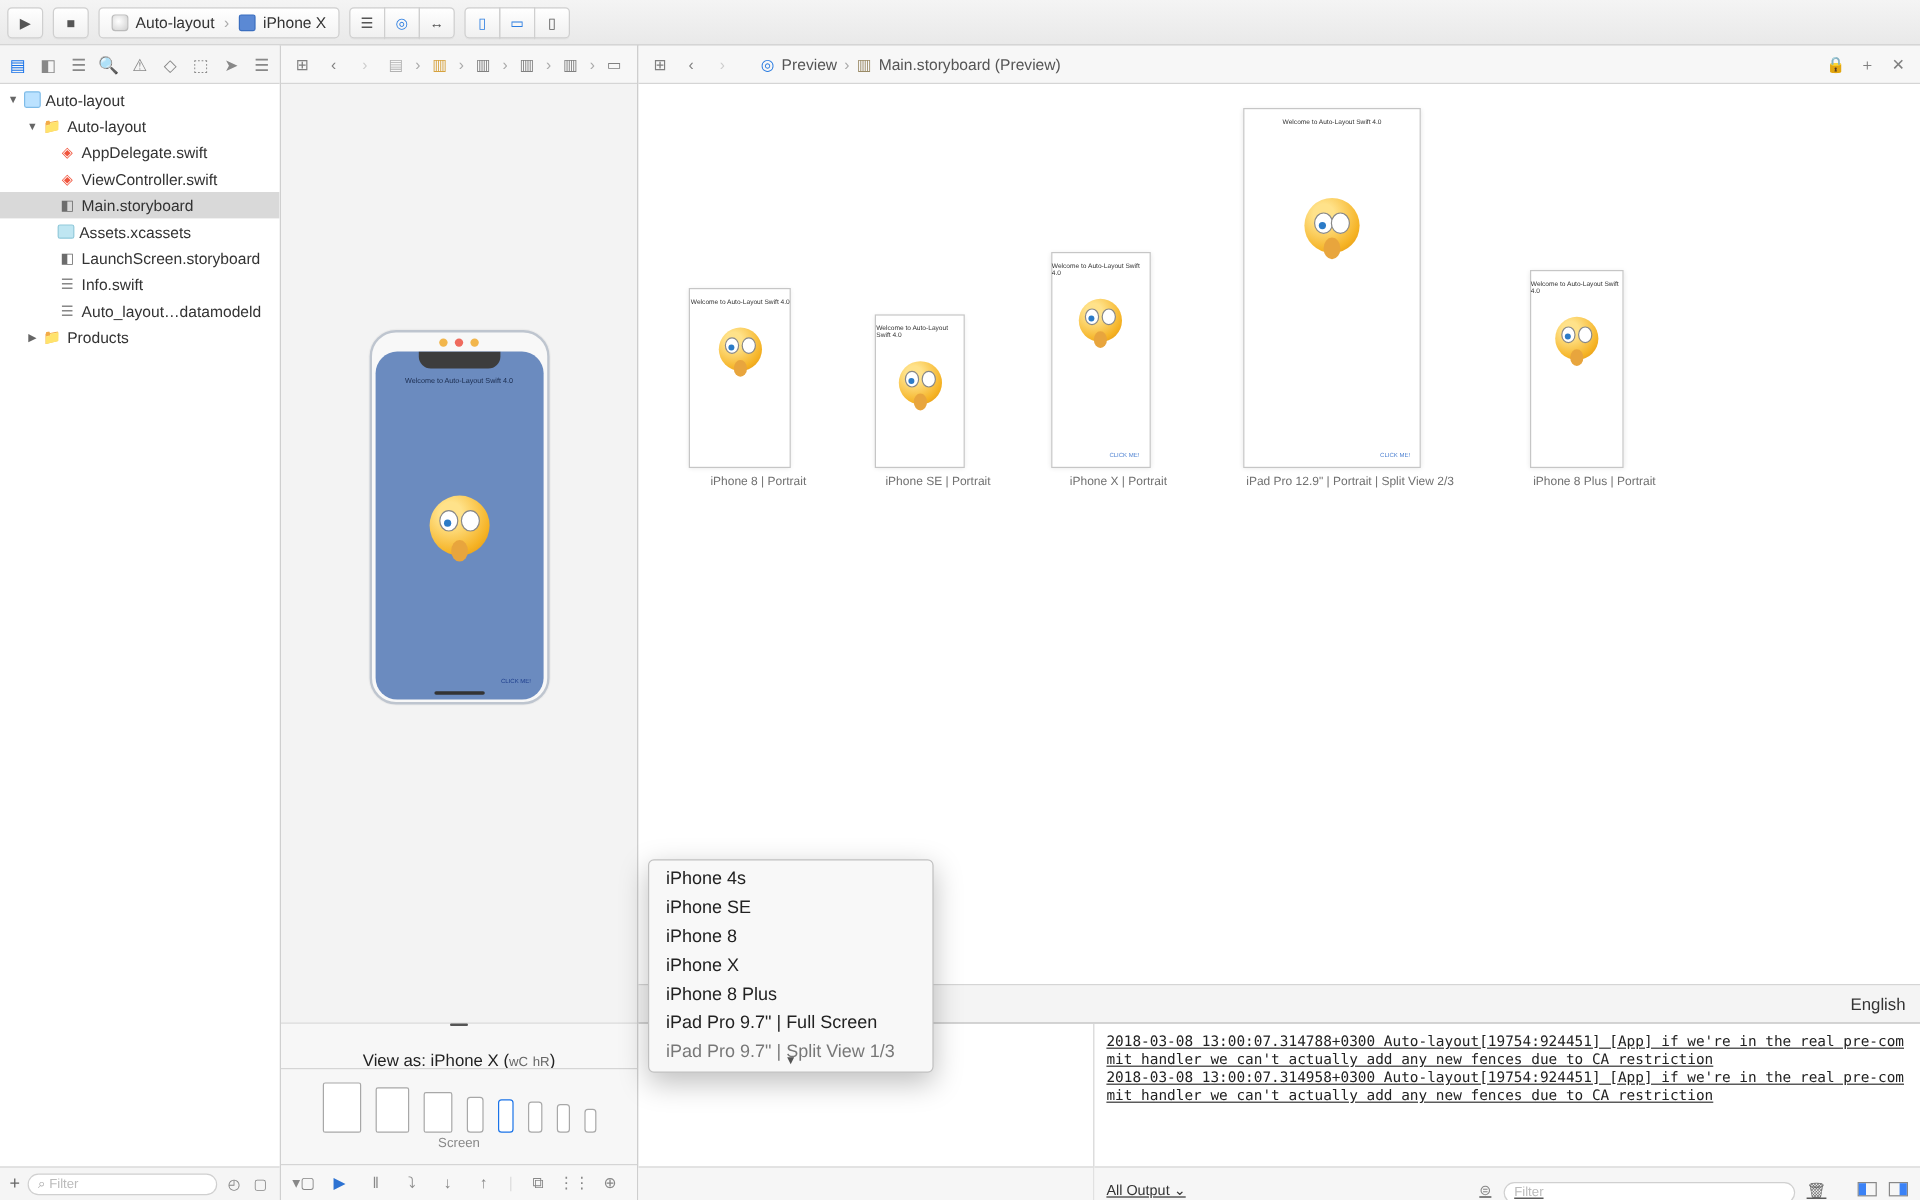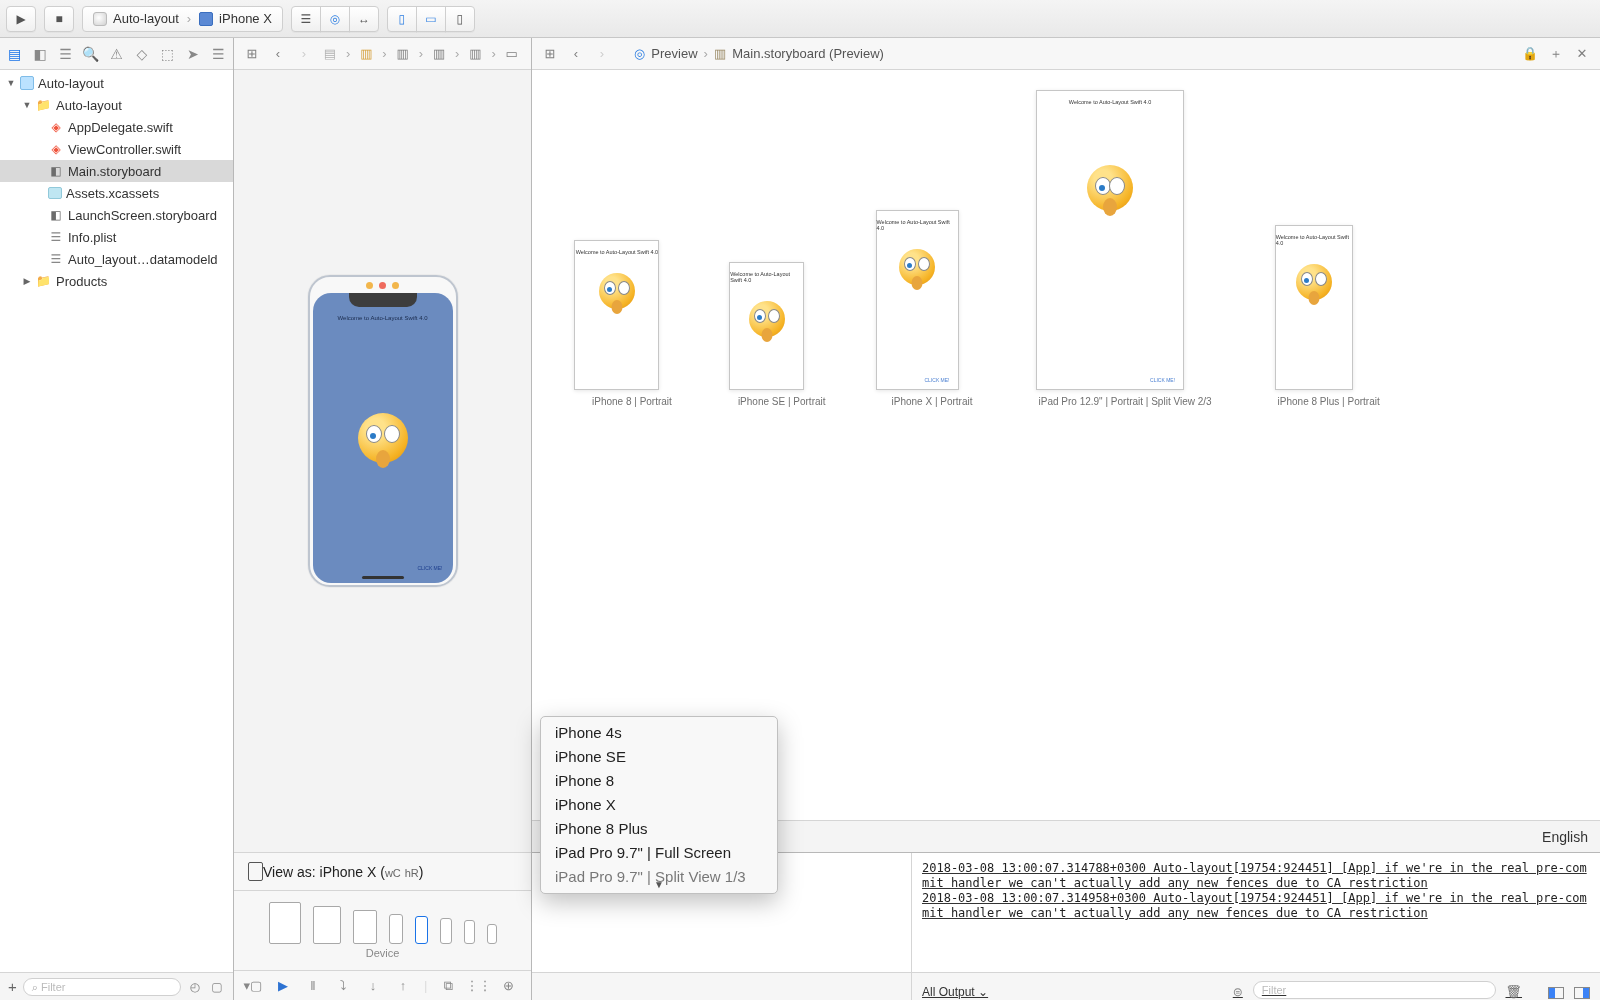--- a/index.html
+++ b/index.html
@@ -78,21 +78,21 @@
   .emoji::before,.emoji::after{content:"";position:absolute;width:14px;height:16px;background:#fff;border:1px solid #888;border-radius:50%;top:12px;}
   .emoji::before{left:8px;} .emoji::after{right:8px;}
   .emoji .pupil{position:absolute;width:6px;height:6px;background:#2b7bc7;border-radius:50%;top:20px;}
   .emoji .pupil.l{left:12px;} .emoji .pupil.r{right:12px;}
   .emoji .mouth{position:absolute;width:14px;height:18px;background:#e8a53d;border-radius:50%;bottom:-5px;left:50%;transform:translateX(-50%);}
   .phone-emoji{position:absolute;left:50%;top:50%;transform:translate(-50%,-50%);}
   .phone-link{position:absolute;bottom:12px;right:10px;color:#1c3d8c;font-size:5px;}
   .home-ind{position:absolute;bottom:4px;left:50%;transform:translateX(-50%);width:42px;height:3px;border-radius:2px;background:#333;}
 
   
-  .viewas-bar{height:38px;border-top:1px solid var(--border-light);background:#f7f7f7;display:flex;align-items:center;gap:0;padding:0 14px;font-size:14px;color:#222;}
+  .viewas-bar{height:38px;border-top:1px solid var(--border-light);background:#f7f7f7;display:flex;align-items:center;gap:20px;padding:0 14px;font-size:14px;color:#222;flex-direction:column;}
   .viewas-bar .outline-ic{width:15px;height:19px;border:1.5px solid #555;border-radius:2px;}
   .small{font-size:11px;color:#666;}
 
   .device-strip{height:80px;border-top:1px solid var(--border-light);background:#f7f7f7;display:flex;flex-direction:column;align-items:center;justify-content:center;gap:3px;}
   .device-row{display:flex;align-items:flex-end;gap:12px;}
   .dev{border:1.5px solid #a8a8a8;border-radius:2px;background:#fff;}
   .dev.sel{border-color:#1a73e8;}
   .device-label{font-size:11px;color:#888;}
 
   
@@ -124,21 +124,21 @@
   
   .popup{position:absolute;left:540px;top:716px;width:238px;background:#f8f8f8;border:1px solid #c0c0c0;border-radius:5px;box-shadow:0 8px 24px rgba(0,0,0,.25);padding:4px 0;z-index:500;}
   .popup-item{padding:2px 14px;font-size:15px;color:#222;line-height:20px;cursor:default;}
   .popup-tail{position:absolute;bottom:3px;left:50%;transform:translateX(-50%);font-size:10px;color:#555;}
 
   
   .debug-area{display:flex;height:148px;border-top:1px solid var(--border);background:#fff;text-decoration:underline;}
   .debug-left{flex:0 0 380px;border-right:1px solid var(--border-light);display:flex;flex-direction:column;}
   .debug-right{flex:1;display:flex;flex-direction:column;min-width:0;}
   .console{flex:1;padding:8px 10px;font-family:Menlo,Consolas,monospace;font-size:12px;line-height:15px;color:#222;white-space:pre-wrap;word-break:break-all;overflow:hidden;}
-  .debug-filter{height:28px;border-top:1px solid var(--border-light);background:#f6f6f6;display:flex;align-items:flex-end;gap:10px;padding:1px 10px;font-size:12px;}
+  .debug-filter{height:28px;border-top:1px solid var(--border-light);background:#f6f6f6;display:flex;align-items:flex-start;gap:10px;padding:12px 10px;font-size:12px;}
   .sel-pill{display:flex;align-items:center;gap:4px;}
   .trash{font-size:13px;color:#666;}
   .pane-ic{width:16px;height:12px;border:1px solid #888;display:inline-block;position:relative;}
   .pane-ic::after{content:"";position:absolute;top:0;bottom:0;width:6px;background:#3b82f6;}
   .pane-ic.left::after{left:0;}
   .pane-ic.right::after{right:0;}
 
 </style>
 </head>
 <body>
@@ -209,21 +209,21 @@
       <div class="tree-item" style="padding-left:48px;">
         <span class="ficon assets"></span>
         <span>Assets.xcassets</span>
       </div>
       <div class="tree-item" style="padding-left:48px;">
         <span class="ficon sb">◧</span>
         <span>LaunchScreen.storyboard</span>
       </div>
       <div class="tree-item" style="padding-left:48px;">
         <span class="ficon plist">☰</span>
-        <span>Info.plist</span>
+        <span>Info.swift</span>
       </div>
       <div class="tree-item" style="padding-left:48px;">
         <span class="ficon plist">☰</span>
         <span>Auto_layout…datamodeld</span>
       </div>
       <div class="tree-item" style="padding-left:22px;">
         <span class="tw">▶</span>
         <span class="ficon folder">📁</span>
         <span>Products</span>
       </div>
@@ -288,21 +288,21 @@
         <div class="device-row">
           <div class="dev" style="width:32px;height:42px;"></div>
           <div class="dev" style="width:28px;height:38px;"></div>
           <div class="dev" style="width:24px;height:34px;"></div>
           <div class="dev" style="width:14px;height:30px;border-radius:3px;"></div>
           <div class="dev sel" style="width:13px;height:28px;border-radius:3px;"></div>
           <div class="dev" style="width:12px;height:26px;border-radius:3px;"></div>
           <div class="dev" style="width:11px;height:24px;border-radius:3px;"></div>
           <div class="dev" style="width:10px;height:20px;border-radius:3px;"></div>
         </div>
-        <div class="device-label">Device</div>
+        <div class="device-label">Screen</div>
       </div>
 
       <div class="dbg-bar">
         <span class="ic">▾▢</span>
         <span class="ic blu">▶</span>
         <span class="ic">‖</span>
         <span class="ic">⤵</span>
         <span class="ic">↓</span>
         <span class="ic">↑</span>
         <span style="color:#ddd;">|</span>

